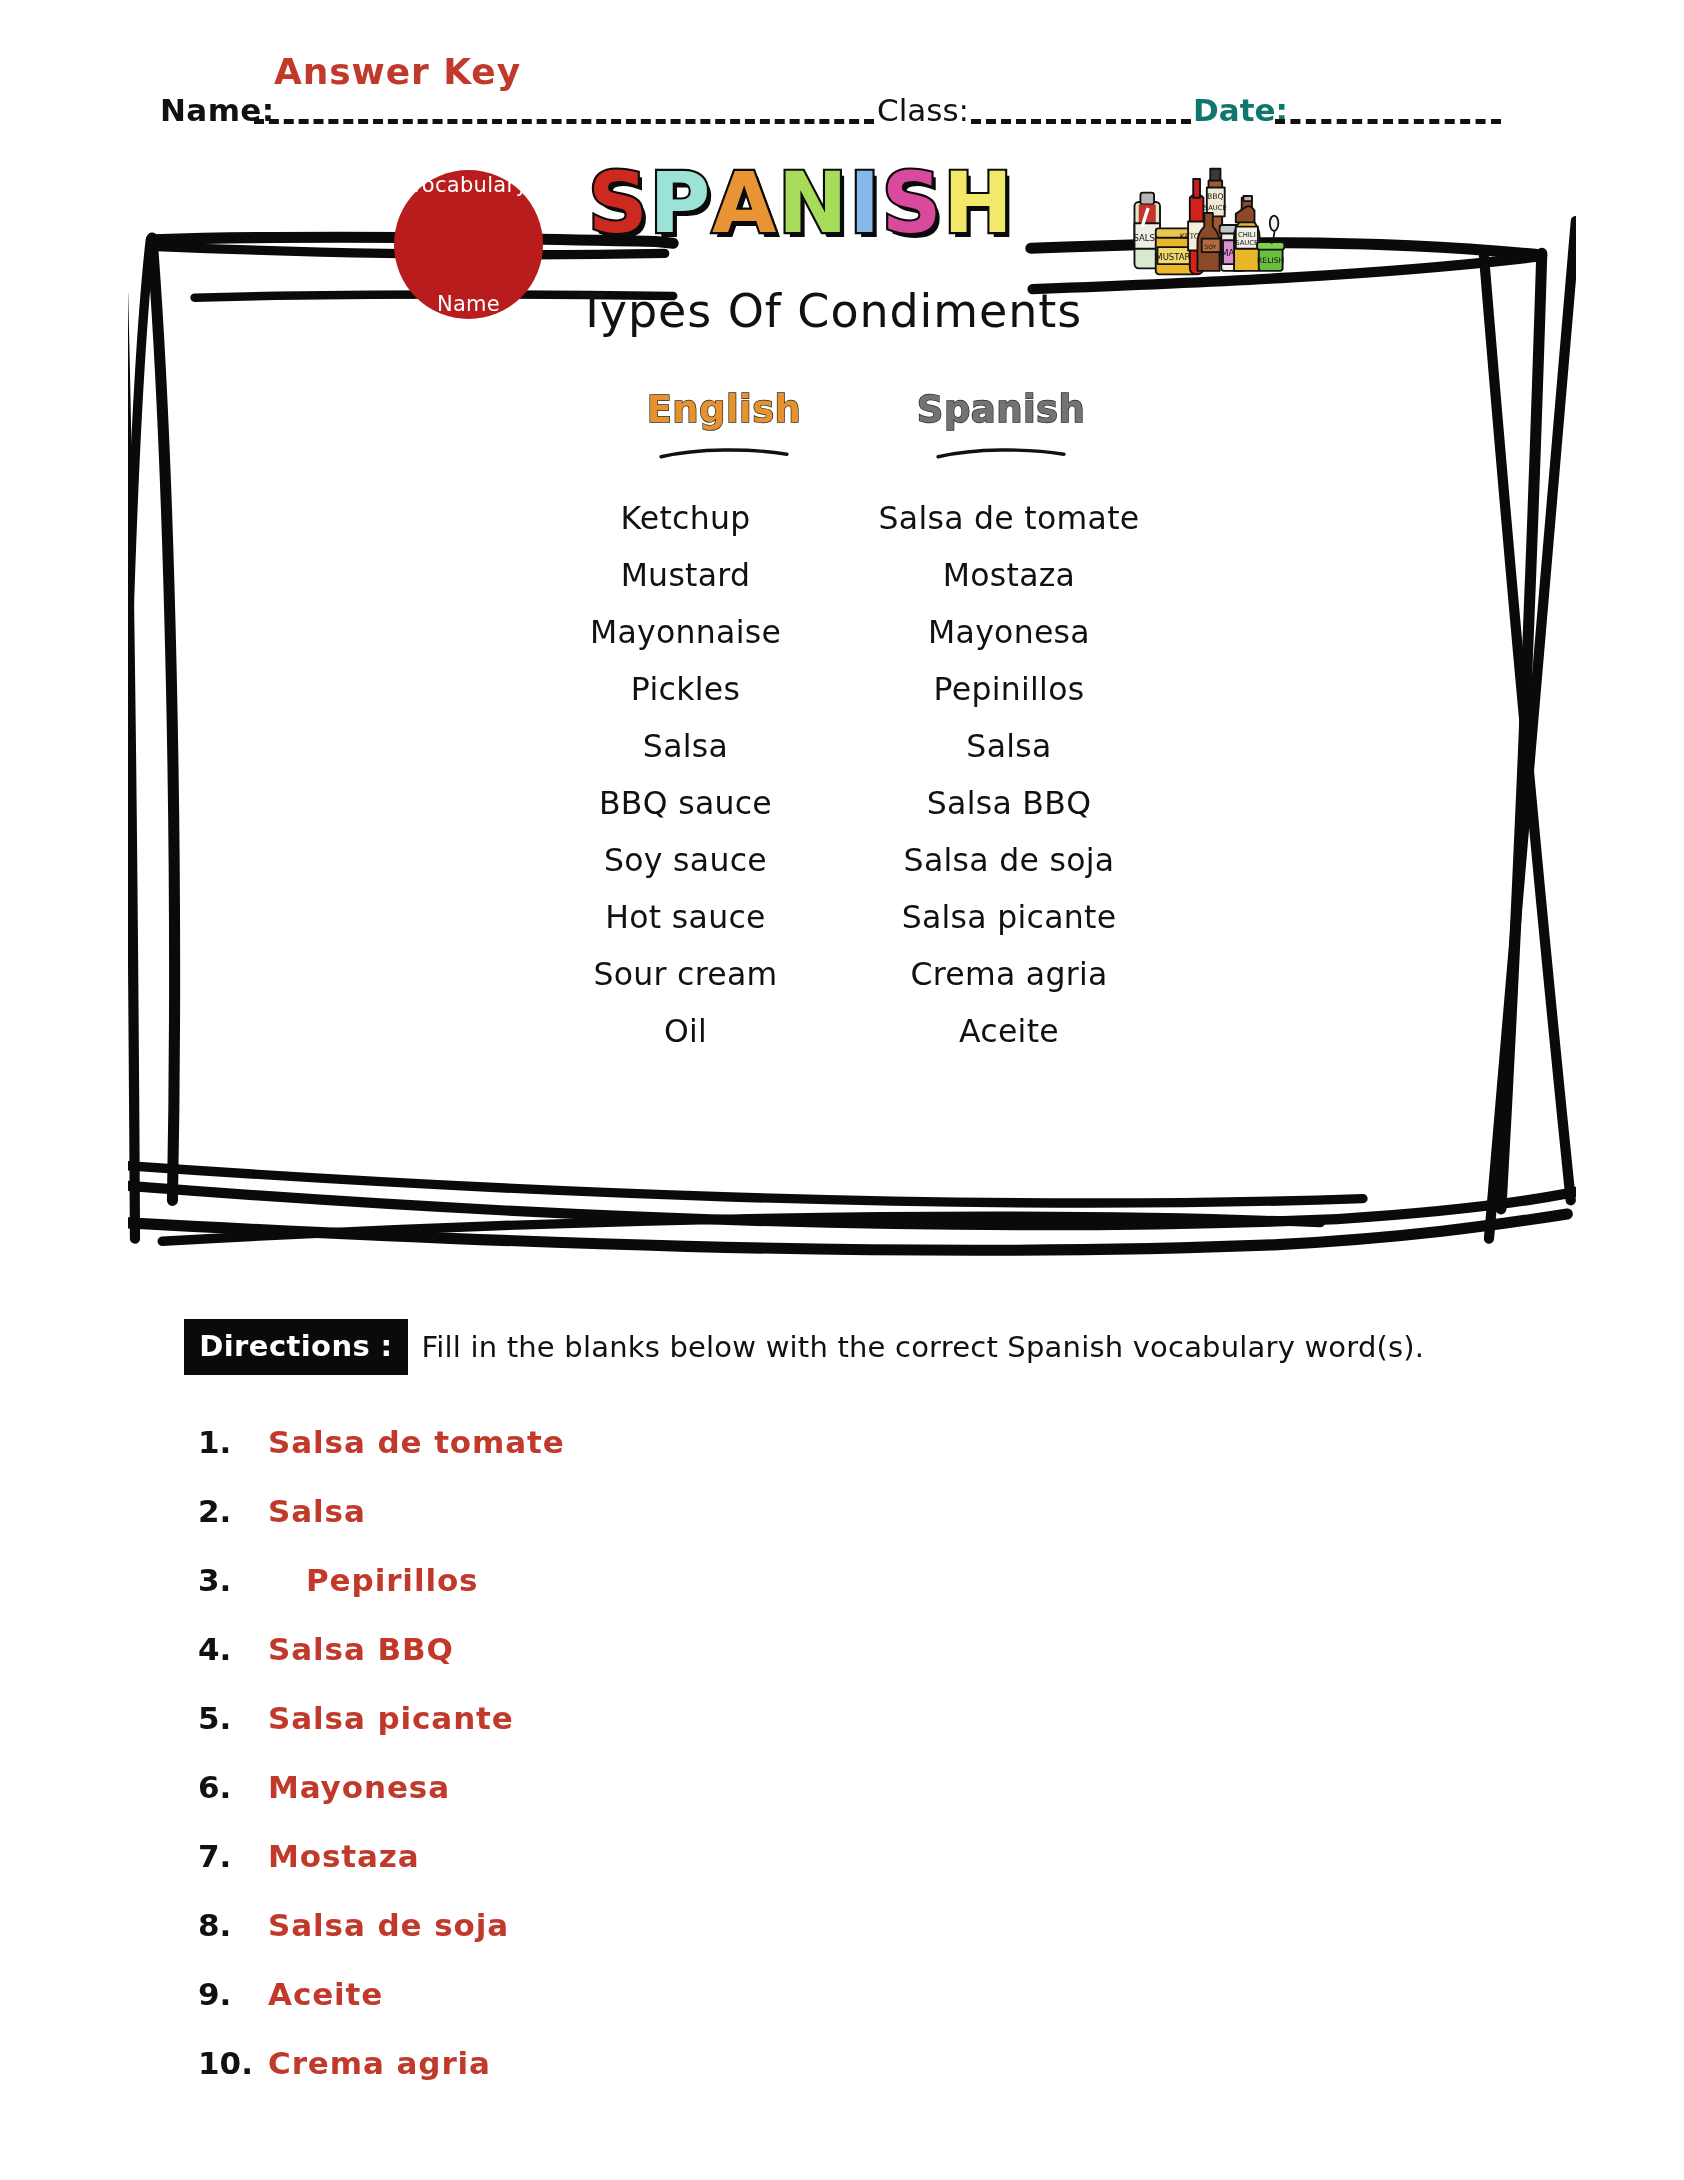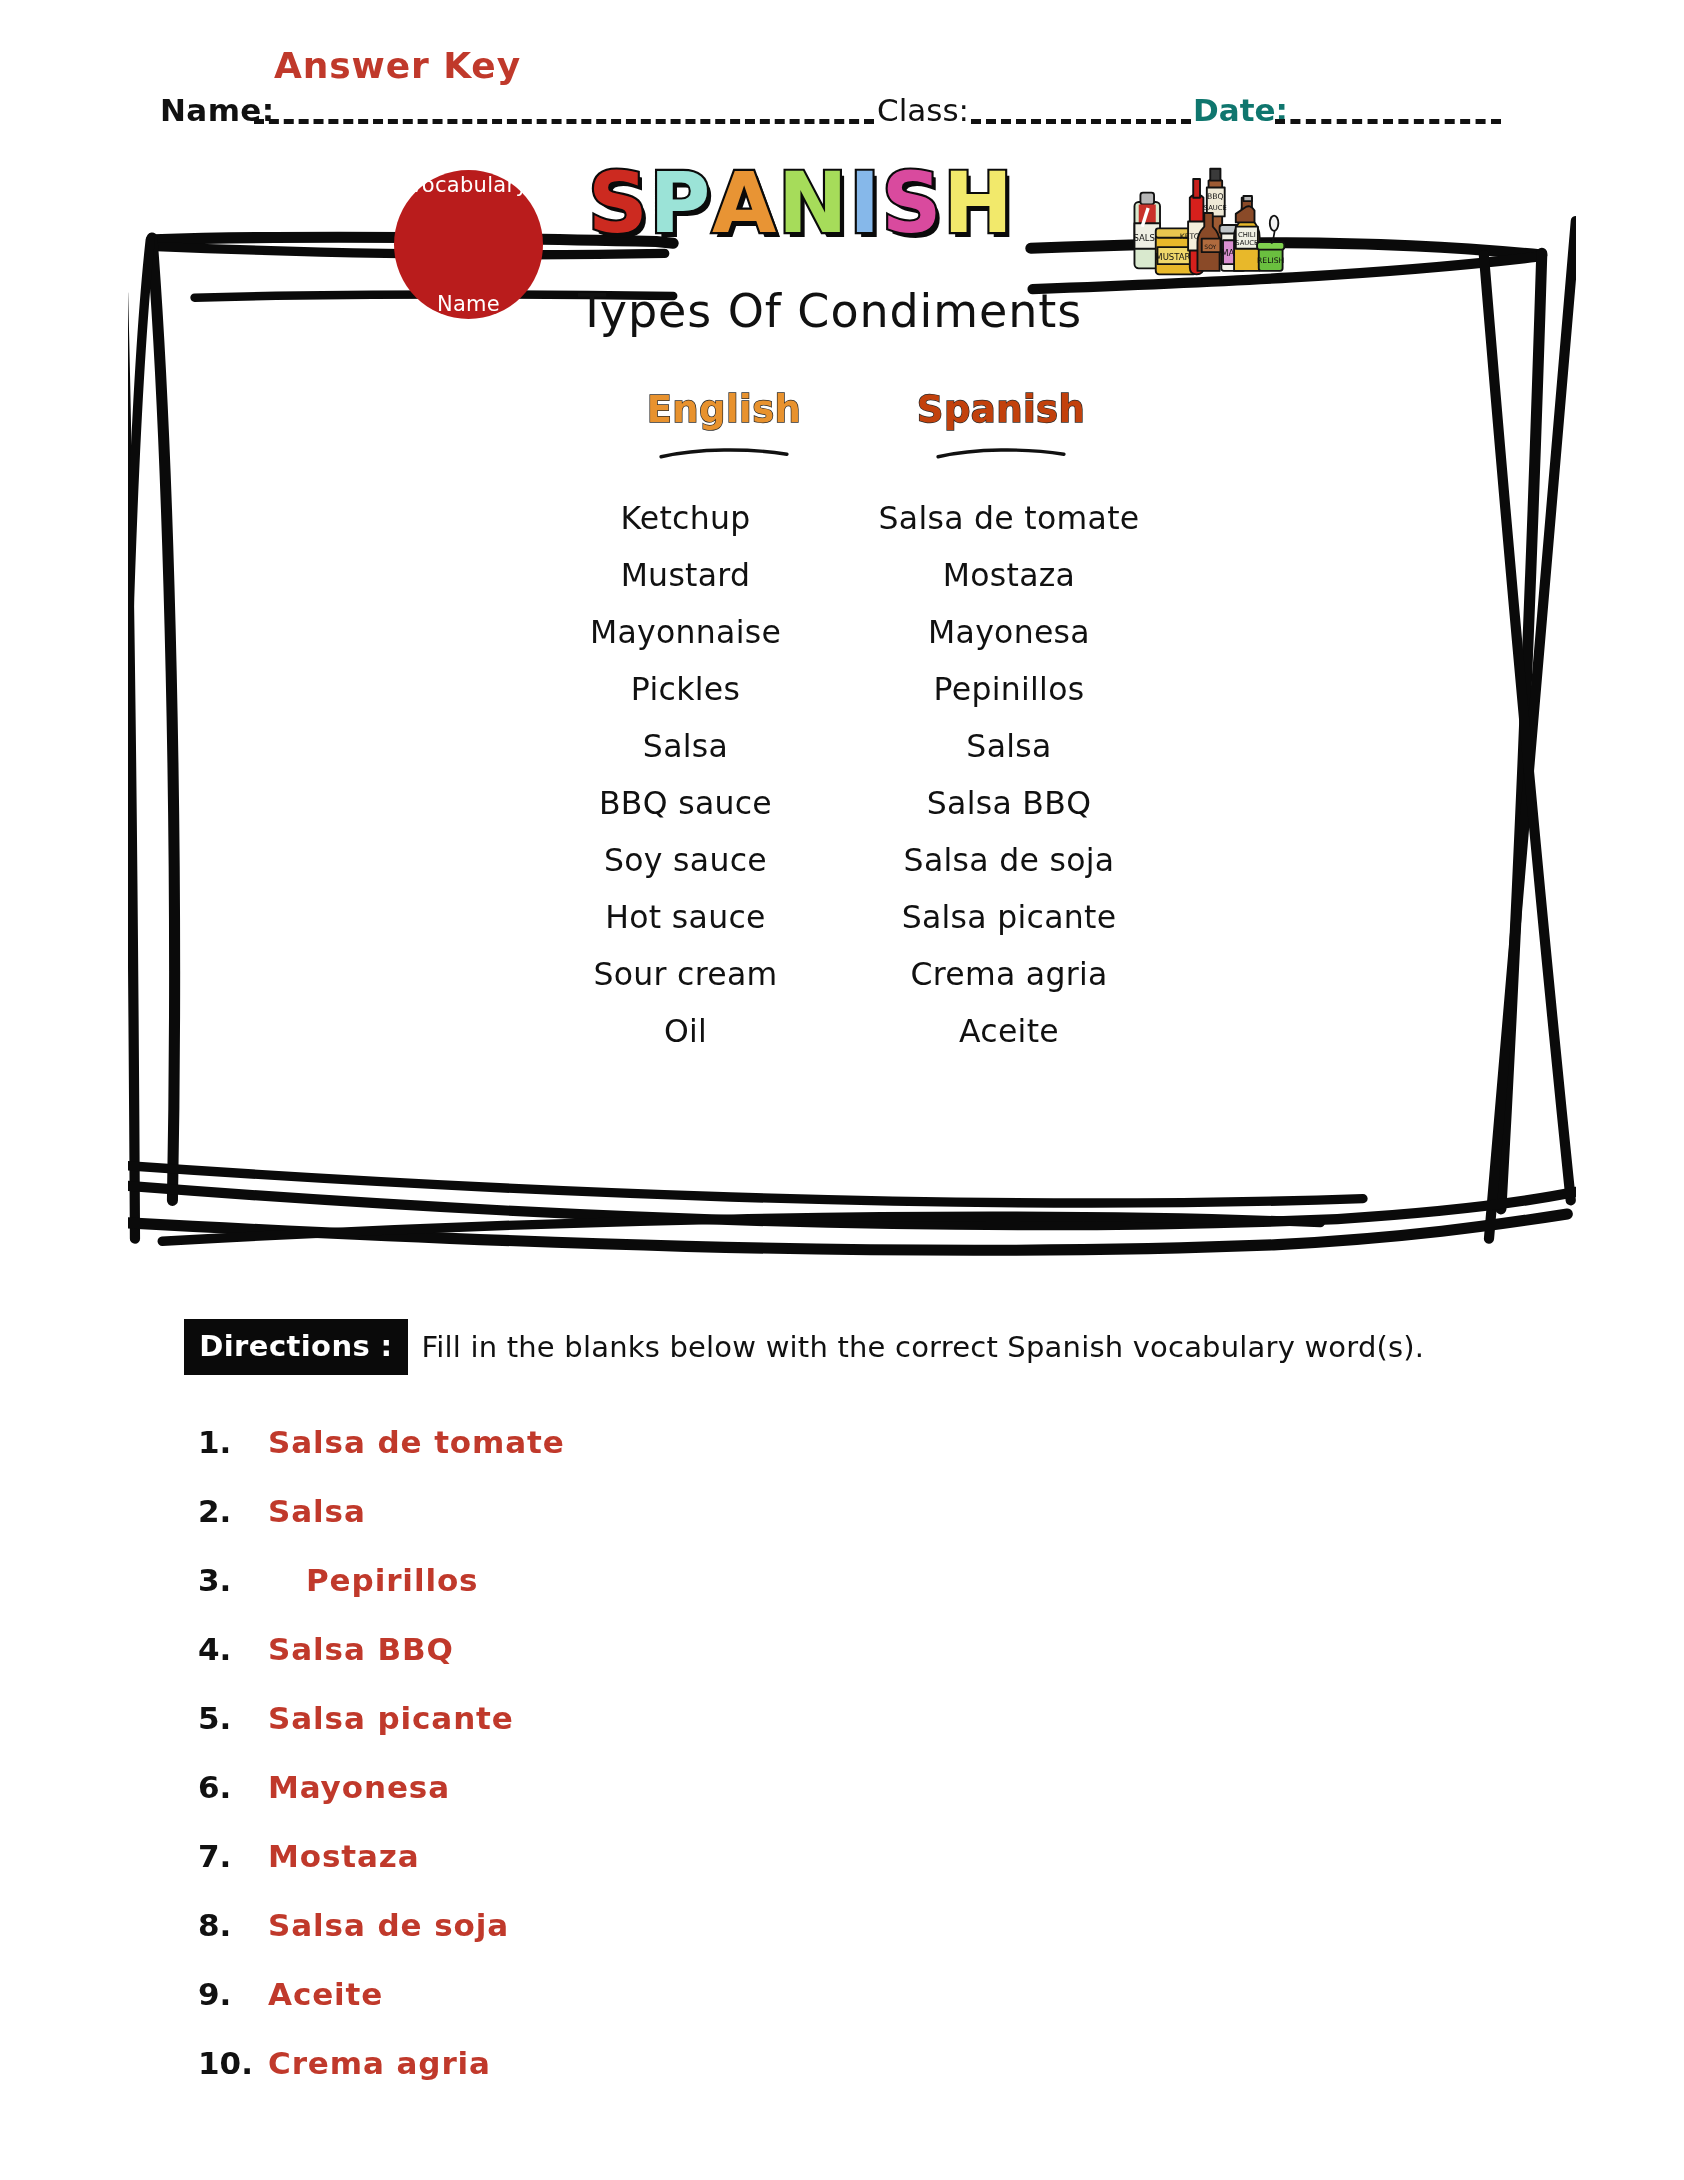--- a/index.html
+++ b/index.html
@@ -16,21 +16,21 @@
   }
 
   
   #header-row {
     position: absolute;
     left: 0; top: 0;
     width: 1685px; height: 145px;
   }
   #answer-key-label {
     position: absolute;
-    left: 274px; top: 45px;
+    left: 274px; top: 51px;
     font-family: "DejaVu Sans", sans-serif;
     font-size: 36px;
     font-weight: bold;
     color: #C0392B;
     letter-spacing: 0.9px;
     white-space: nowrap;
   }
   #name-label {
     position: absolute;
     left: 160px; top: 92px;
@@ -339,21 +339,21 @@
 </svg>
 
 <div id="vocab-table">
   <div class="col-head" id="col-head-english">
     <div class="head-text" style="color: rgb(232, 146, 46);">English</div>
     <svg class="head-underline" viewBox="0 0 160 22">
       <path d="M6 16 C 50 6, 110 6, 154 13" fill="none" stroke="#111" stroke-width="4" stroke-linecap="round"></path>
     </svg>
   </div>
   <div class="col-head" id="col-head-spanish">
-    <div class="head-text" style="color: #c2410c;">Spanish</div>
+    <div class="head-text" style="color: #737373;">Spanish</div>
     <svg class="head-underline" viewBox="0 0 160 22">
       <path d="M6 16 C 50 6, 110 6, 154 13" fill="none" stroke="#111" stroke-width="4" stroke-linecap="round"></path>
     </svg>
   </div>
   <div class="word-rows" id="word-rows">
       <div class="word-row">
         <div class="word-cell english">Ketchup</div>
         <div class="word-cell spanish">Salsa de tomate</div>
       </div>
       <div class="word-row">

